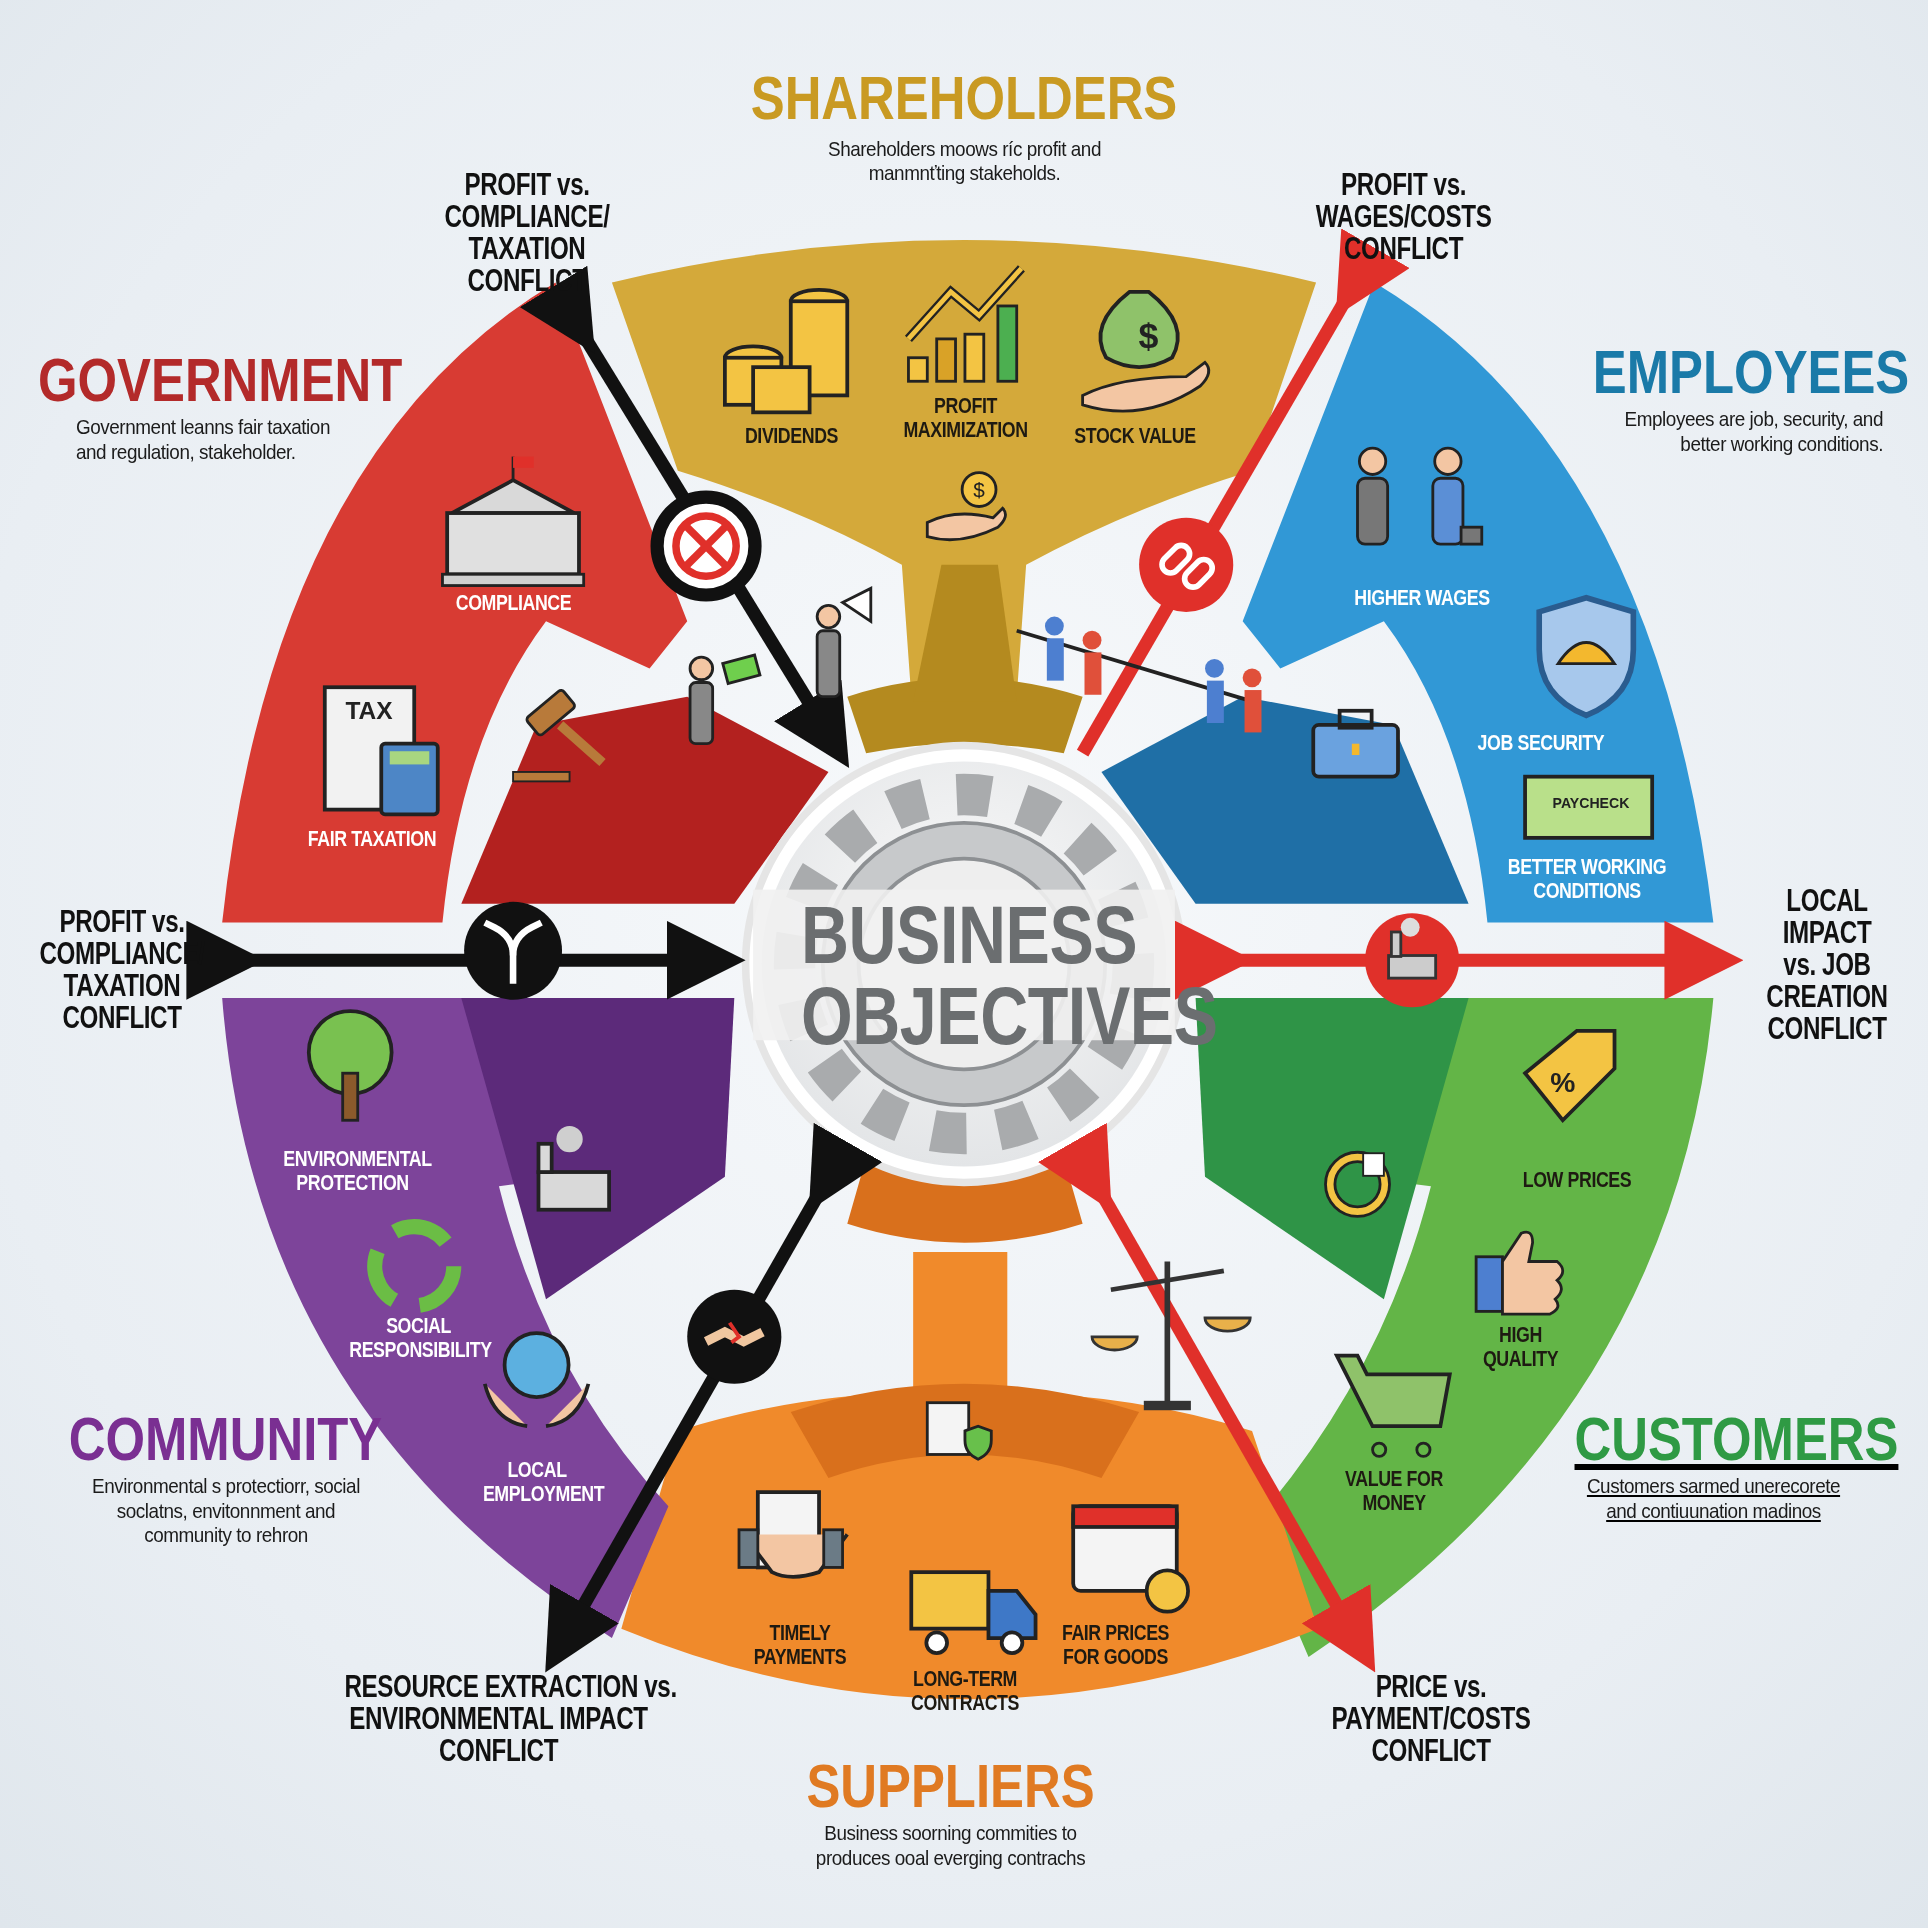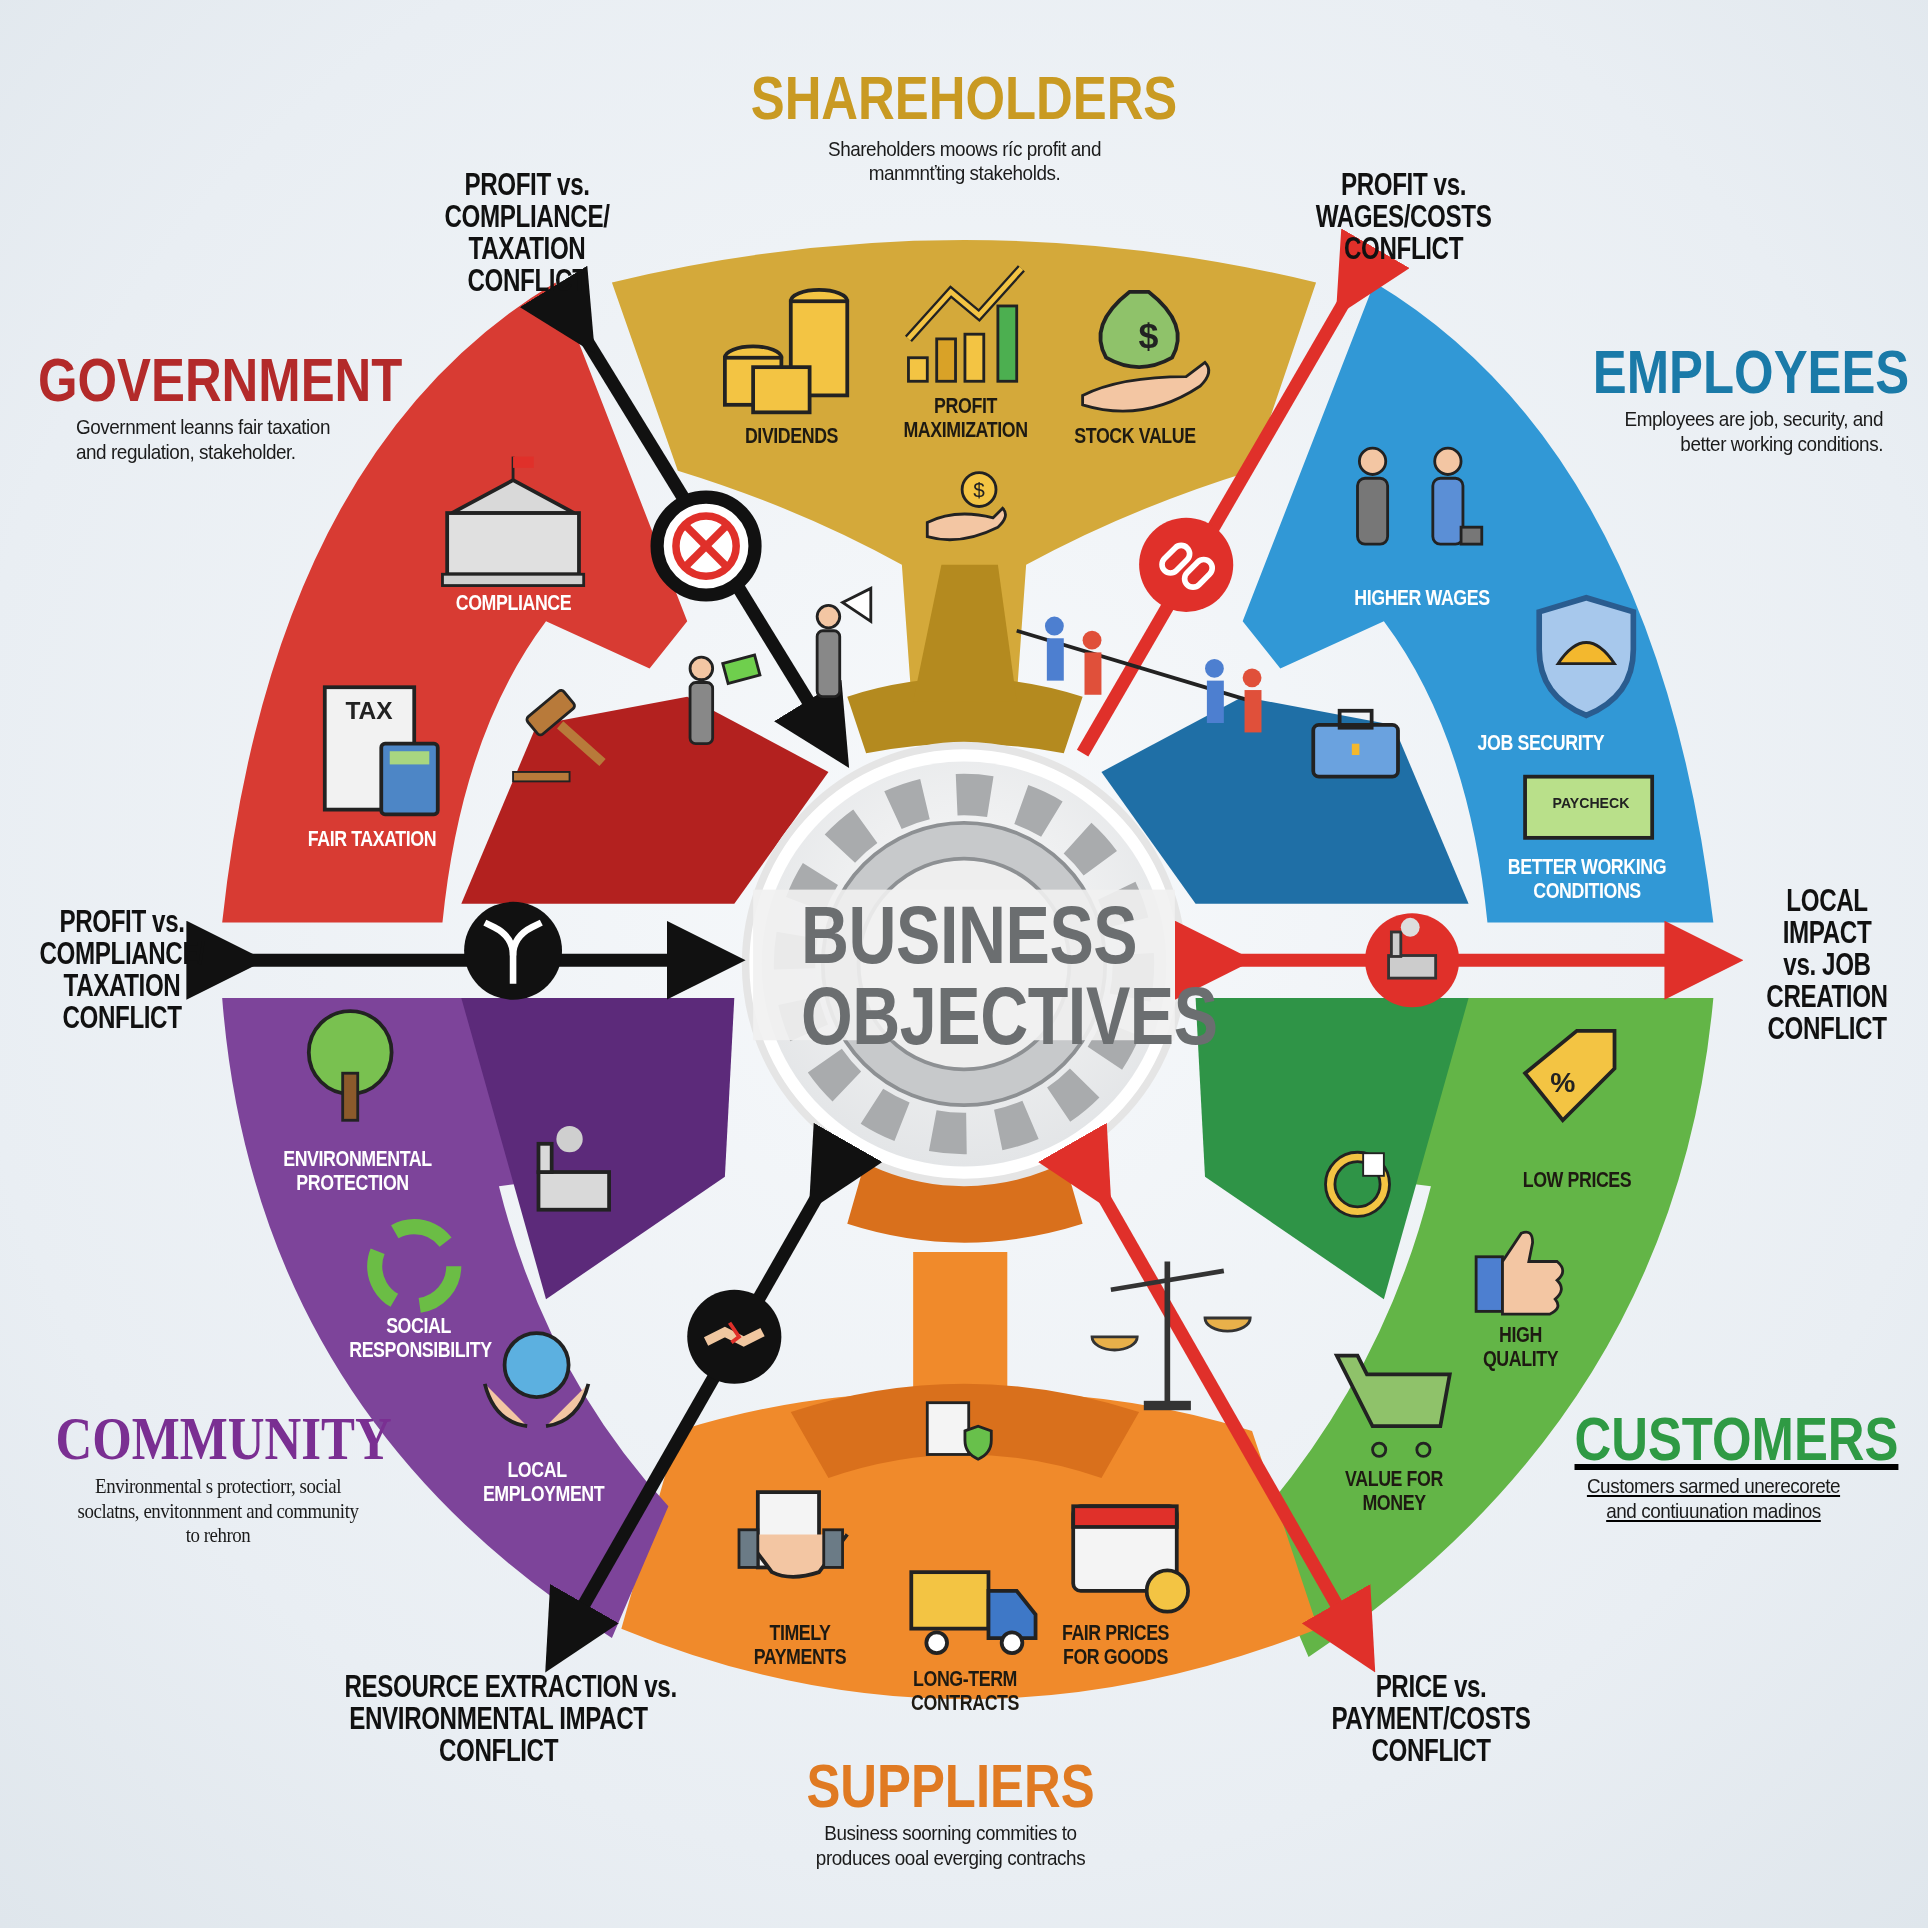--- a/index.html
+++ b/index.html
@@ -289,21 +289,21 @@
 <div class="t" style="left:38px;top:344px;width:414px;text-align:left;">
   <div class="title" style="color:#b32a2a;transform-origin:left;">GOVERNMENT</div>
   <div class="desc" style="text-align:left;width:311px;margin-left:38px;transform-origin:left;">Government leanns fair taxation and regulation, stakeholder.</div>
 </div>
 
 <div class="t" style="left:1525px;top:336px;width:377px;text-align:right;">
   <div class="title" style="color:#1a7aa8;transform-origin:right;">EMPLOYEES</div>
   <div class="desc" style="text-align:right;width:311px;margin-left:47px;transform-origin:right;">Employees are job, security, and better working conditions.</div>
 </div>
 
-<div class="t" style="left:20px;top:1403px;width:395px;font-family:Liberation Serif, serif;">
+<div class="t" style="left:28px;top:1403px;width:395px;">
   <div class="title" style="color:#7a2f92;">COMMUNITY</div>
   <div class="desc" style="width:320px;margin:0 auto;">Environmental s protectiorr, social soclatns, envitonnment and community to rehron</div>
 </div>
 
 <div class="t" style="left:1544px;top:1403px;width:339px;text-decoration:underline;">
   <div class="title" style="color:#2f9a44;">CUSTOMERS</div>
   <div class="desc" style="width:301px;margin:0 auto;">Customers sarmed unerecorete and contiuunation madinos</div>
 </div>
 
 <div class="t" style="left:734px;top:1750px;width:433px;">

